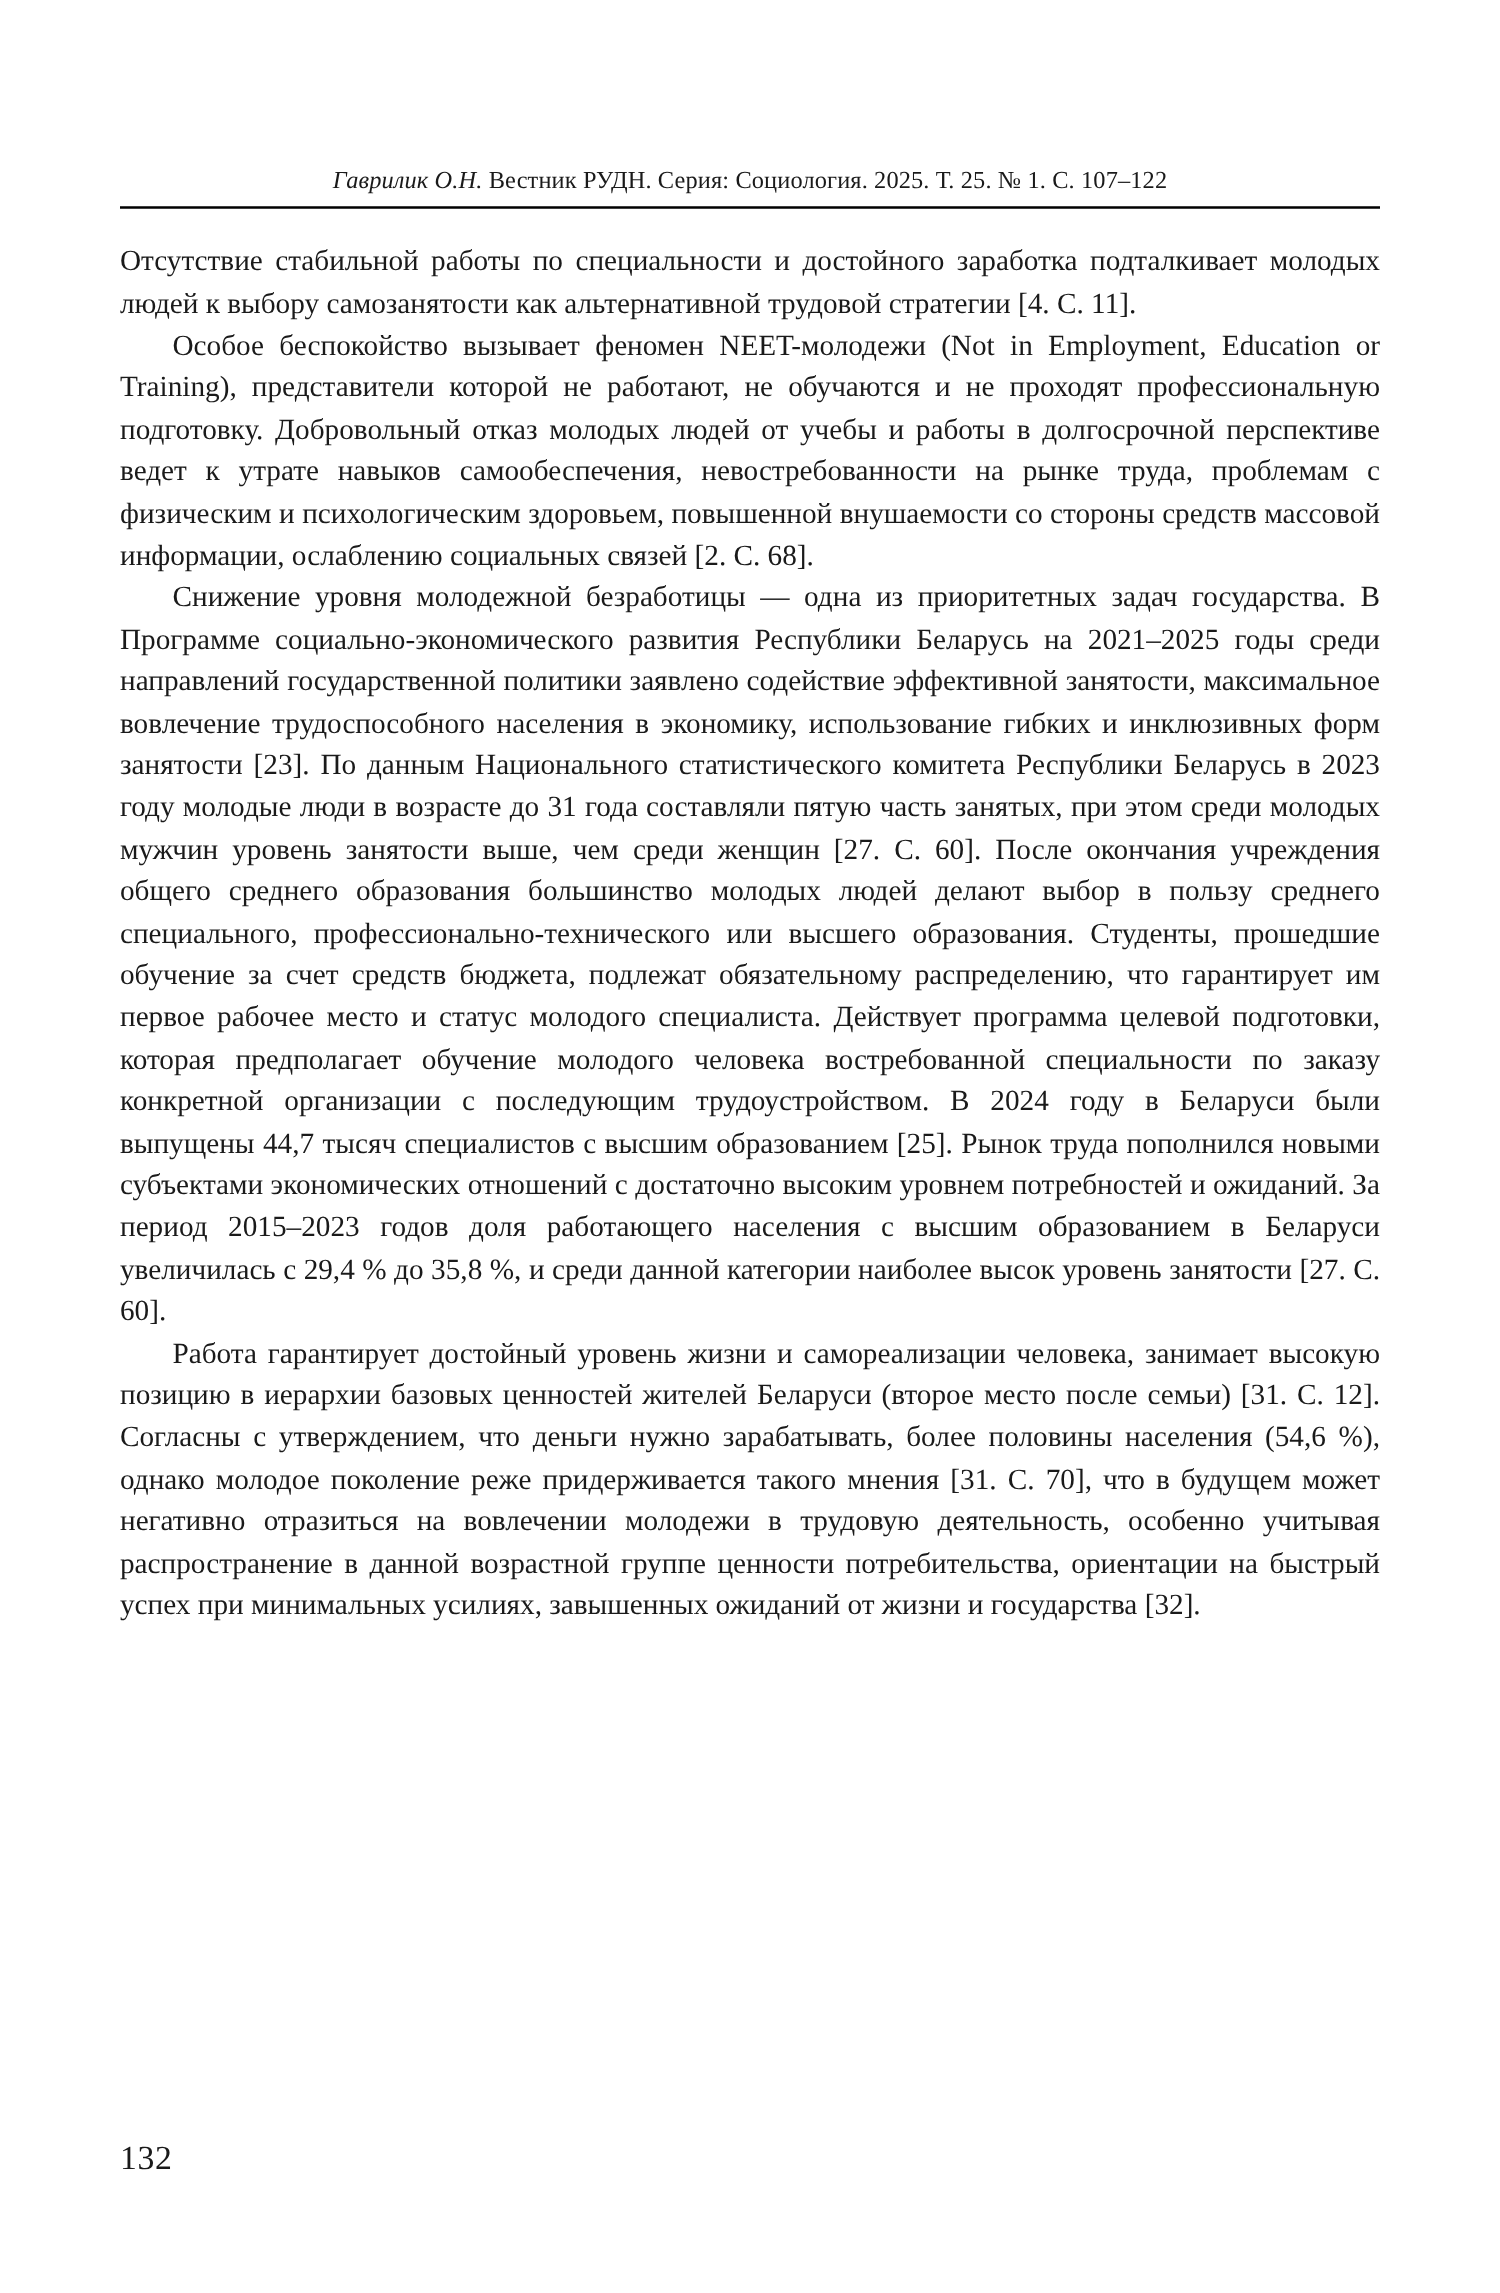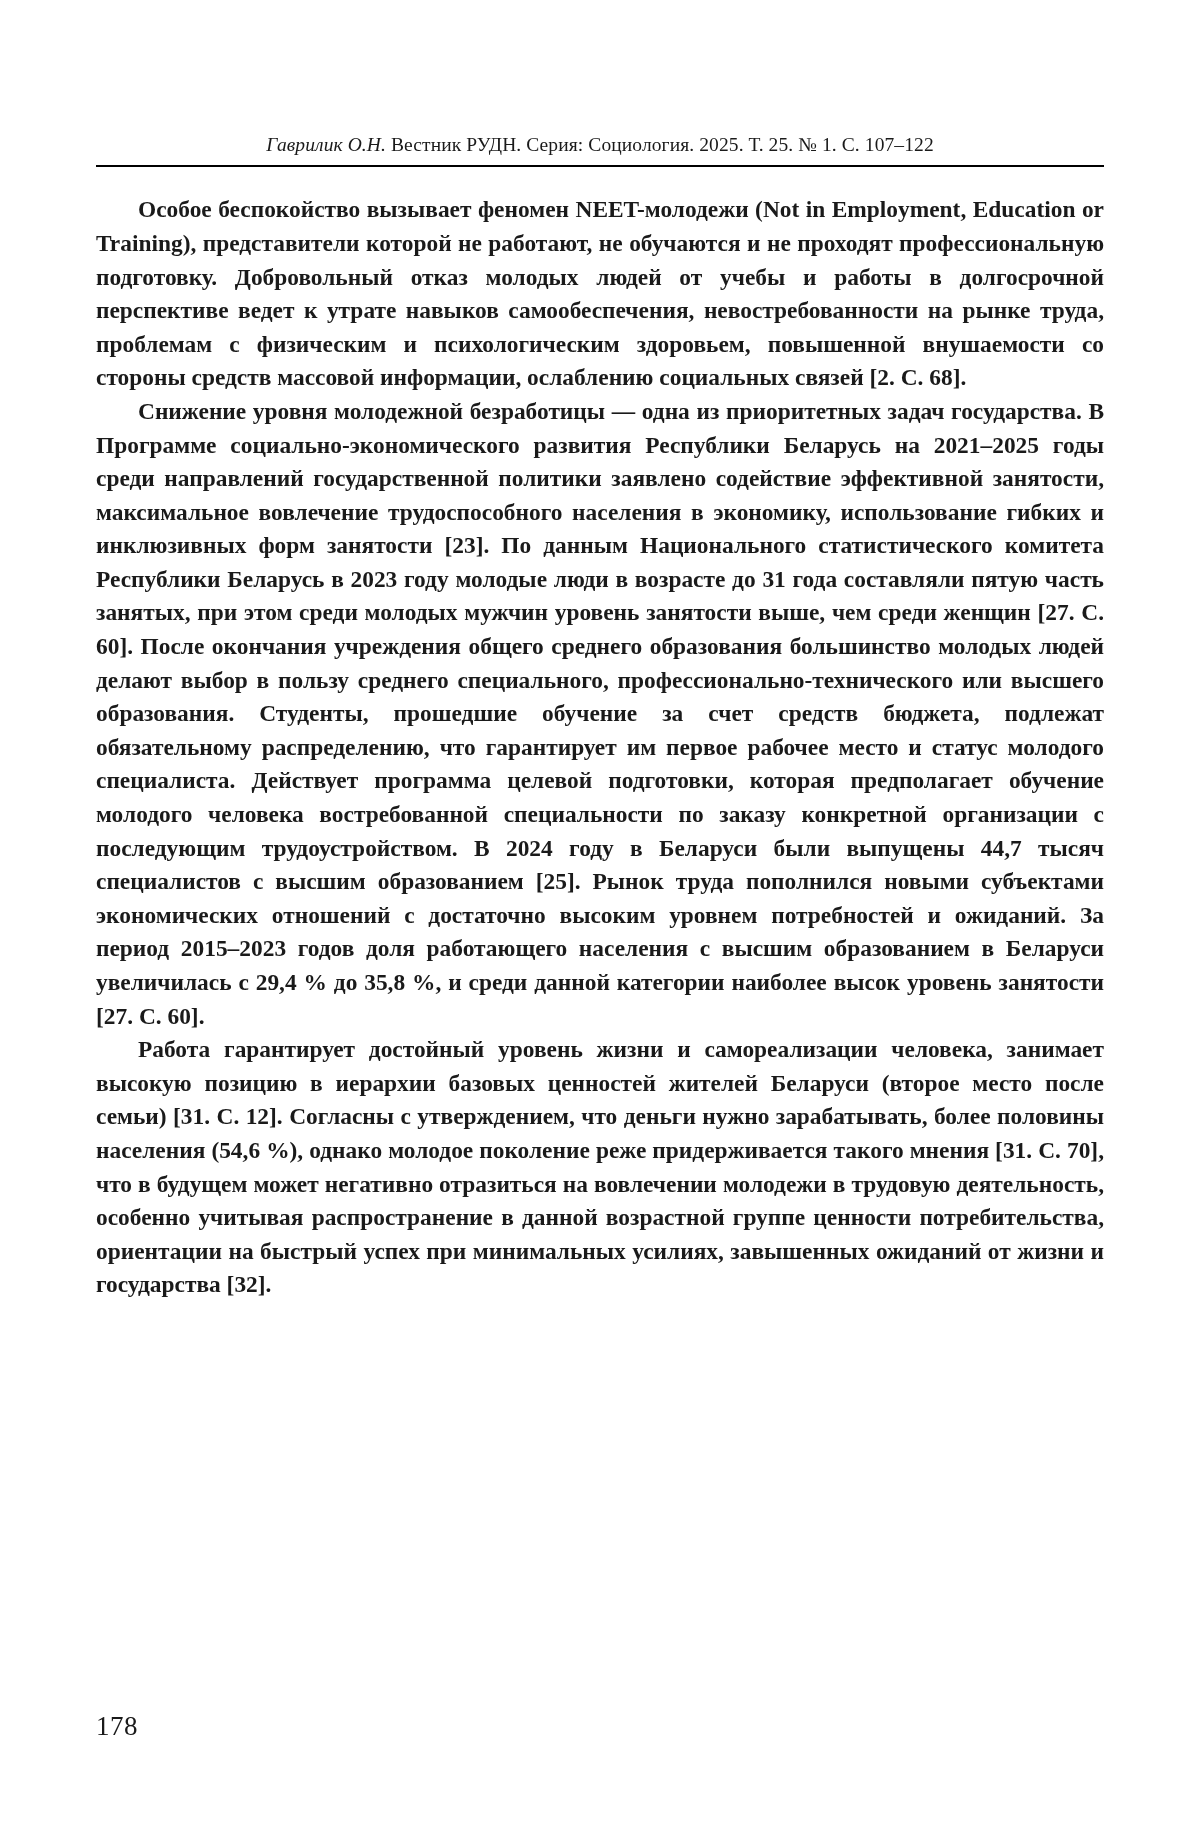--- a/index.html
+++ b/index.html
@@ -46,21 +46,20 @@
   .body-text p {
     margin: 0;
     font-size: 23.4px;
     line-height: 33.6px;
     text-align: justify;
     text-justify: inter-word;
     hyphens: manual;
   }
   .body-text p.indent {
     text-indent: 42px;
-    font-weight: bold;
   }
   .footer {
     position: absolute;
     left: 96px;
     right: 96px;
     bottom: 92px;
     display: flex;
     align-items: baseline;
     justify-content: space-between;
   }
@@ -82,24 +81,25 @@
 
   <div class="content">
 
     <div class="running-head">
       <span class="author">Гаврилик О.Н.</span><span> Вестник РУДН. Серия: Социология. 2025. Т. 25. № 1. С. 107–122</span>
     </div>
 
     <hr class="rule">
 
     <div class="body-text">
+      <p>Отсутствие стабильной работы по специальности и достойного заработка подталкивает молодых людей к выбору самозанятости как альтернативной трудовой стратегии [4. С. 11].</p>
       <p class="indent">Особое беспокойство вызывает феномен NEET-молодежи (Not in Employment, Education or Training), представители которой не работают, не обучаются и не проходят профессиональную подготовку. Добровольный отказ молодых людей от учебы и работы в долгосрочной перспективе ведет к утрате навыков самообеспечения, невостребованности на рынке труда, проблемам с физическим и психологическим здоровьем, повышенной внушаемости со стороны средств массовой информации, ослаблению социальных связей [2. С. 68].</p>
       <p class="indent">Снижение уровня молодежной безработицы — одна из приоритетных задач государства. В Программе социально-экономического развития Республики Беларусь на 2021–2025 годы среди направлений государственной политики заявлено содействие эффективной занятости, максимальное вовлечение трудоспособного населения в экономику, использование гибких и инклюзивных форм занятости [23]. По данным Национального статистического комитета Республики Беларусь в 2023 году молодые люди в возрасте до 31 года составляли пятую часть занятых, при этом среди молодых мужчин уровень занятости выше, чем среди женщин [27. С. 60]. После окончания учреждения общего среднего образования большинство молодых людей делают выбор в пользу среднего специального, профессионально-технического или высшего образования. Студенты, прошедшие обучение за счет средств бюджета, подлежат обязательному распределению, что гарантирует им первое рабочее место и статус молодого специалиста. Действует программа целевой подготовки, которая предполагает обучение молодого человека востребованной специальности по заказу конкретной организации с последующим трудоустройством. В 2024 году в Беларуси были выпущены 44,7 тысяч специалистов с высшим образованием [25]. Рынок труда пополнился новыми субъектами экономических отношений с достаточно высоким уровнем потребностей и ожиданий. За период 2015–2023 годов доля работающего населения с высшим образованием в Беларуси увеличилась с 29,4 % до 35,8 %, и среди данной категории наиболее высок уровень занятости [27. С. 60].</p>
       <p class="indent">Работа гарантирует достойный уровень жизни и самореализации человека, занимает высокую позицию в иерархии базовых ценностей жителей Беларуси (второе место после семьи) [31. С. 12]. Согласны с утверждением, что деньги нужно зарабатывать, более половины населения (54,6 %), однако молодое поколение реже придерживается такого мнения [31. С. 70], что в будущем может негативно отразиться на вовлечении молодежи в трудовую деятельность, особенно учитывая распространение в данной возрастной группе ценности потребительства, ориентации на быстрый успех при минимальных усилиях, завышенных ожиданий от жизни и государства [32].</p>
     </div>
 
   </div>
 
   <div class="footer">
-    <div class="footer-page">178</div>
+    <div class="footer-page">132</div>
   </div>
 
 </div>
 
 </body></html>

